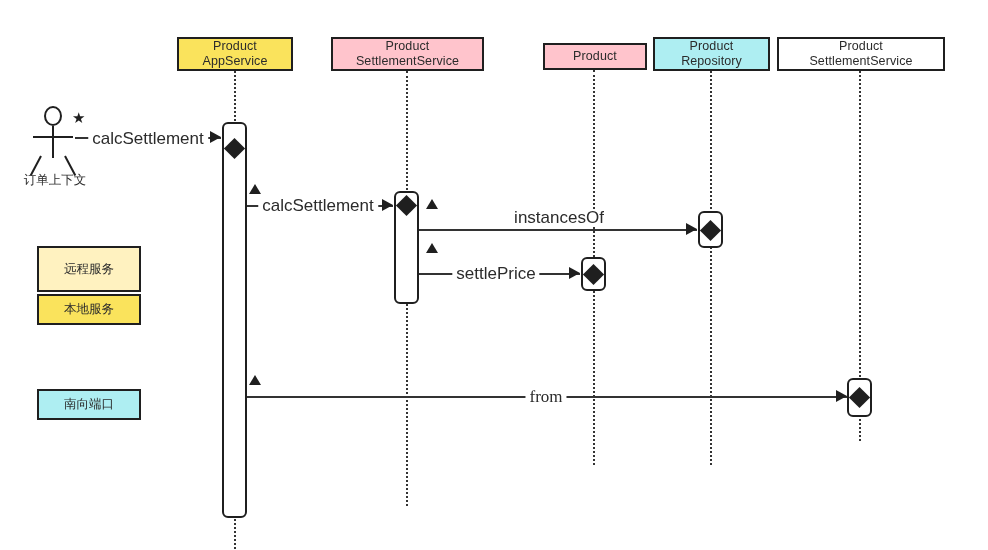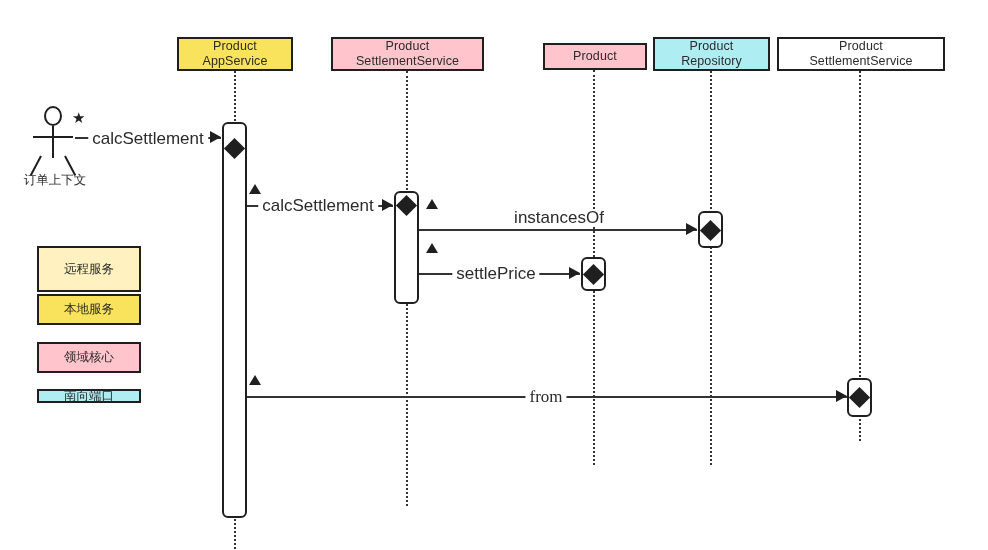--- a/index.html
+++ b/index.html
@@ -214,20 +214,17 @@
     <div class="arrow-head" style="left:836px; top:390px;"></div>
     <div class="msg-label" style="left:546px; top:397px;font-family:Liberation Serif, serif;">from</div>
   </div>
 
   <div class="legend-item" style="left:37px; top:246px; width:104px; height:46px; background:#fff2c0;">
     <span>远程服务</span>
   </div>
   <div class="legend-item" style="left:37px; top:294px; width:104px; height:31px; background:#fae35c;">
     <span>本地服务</span>
   </div>
-  <div class="legend-item" style="left:37px; top:342px; width:104px; height:31px; background:#ffc4cc;">
-    <span>领域核心</span>
-  </div>
-  <div class="legend-item" style="left:37px; top:389px; width:104px; height:14px; background:#aeeef2;align-items:center;">
+  <div class="legend-item" style="left:37px; top:389px; width:104px; height:31px; background:#aeeef2;align-items:center;">
     <span>南向端口</span>
   </div>
 
 </div>
 
 </body></html>

